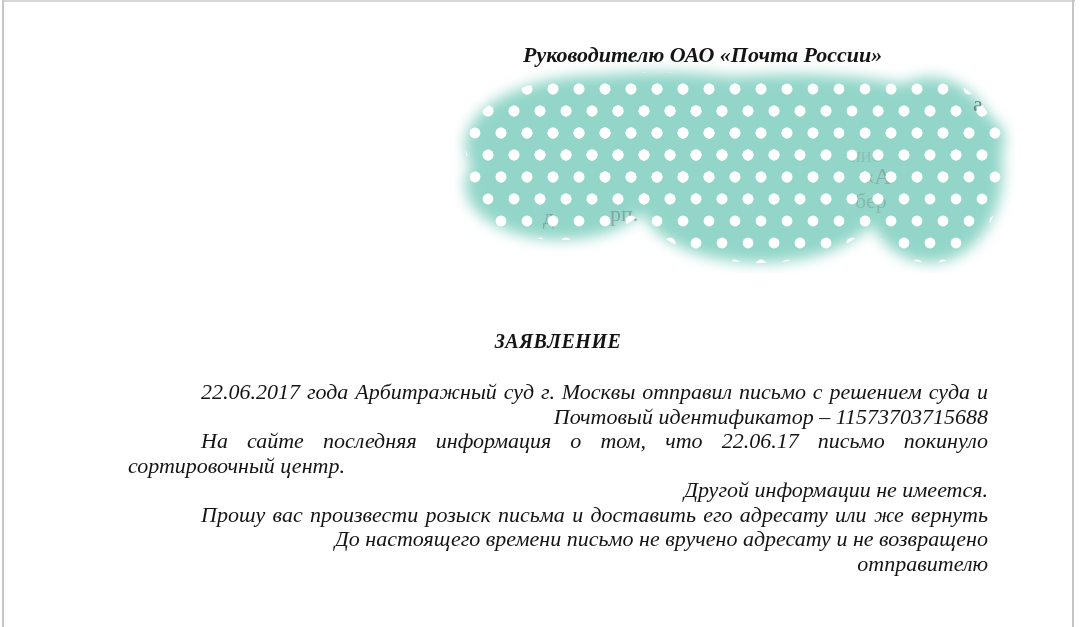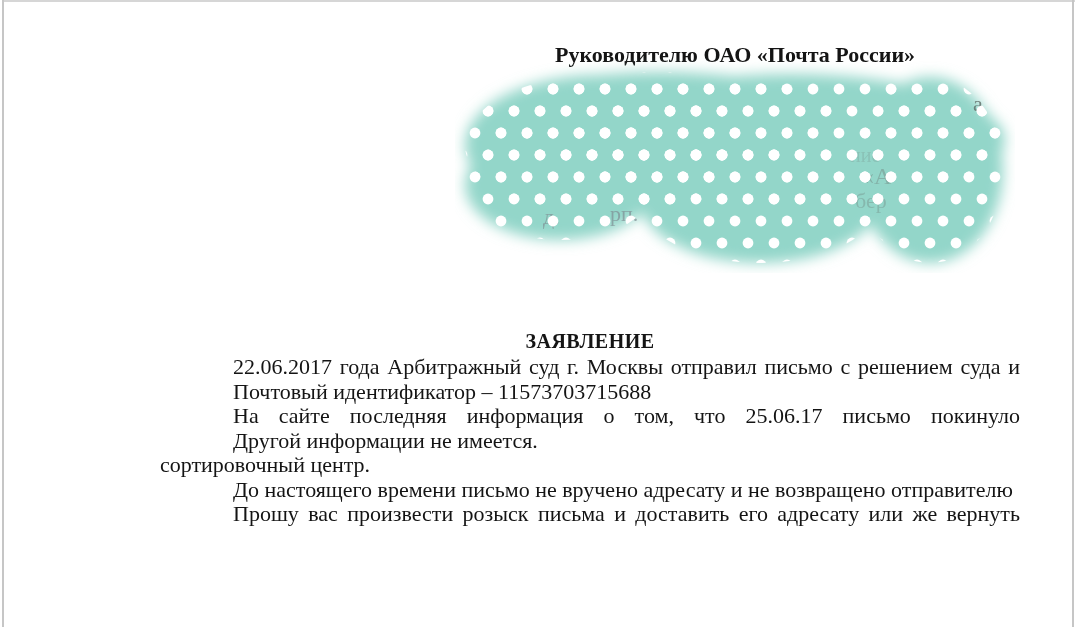--- a/index.html
+++ b/index.html
@@ -33,46 +33,48 @@
     background: #c6c6c6;
   }
   .border-right {
     position: absolute;
     left: 1072px; top: 0;
     width: 2px; height: 627px;
     background: #c6c6c6;
   }
   .letter {
     position: absolute;
-    left: 160px;
+    left: 128px;
     top: 0;
     width: 860px;
+    font-style: italic;
   }
   .addressee {
     margin-top: 43px;
     margin-left: 395px;
     font-size: 22px;
     line-height: 24px;
     font-weight: bold;
     white-space: nowrap;
   }
   .doc-title {
     margin-top: 260px;
     text-align: center;
     font-size: 20px;
     line-height: 28px;
     font-weight: bold;
     letter-spacing: 0.5px;
   }
   .body-text {
+    margin-top: 25px;
     font-size: 22px;
     line-height: 24.5px;
   }
   .line { text-align: left; }
-  .line.first { text-indent: 73px; }
+  .line.first { text-indent: 73px; text-align: right; }
   .line.just { text-align: justify; text-align-last: justify; }
   .redaction {
     position: absolute;
     left: 455px;
     top: 58px;
     width: 560px;
     height: 215px;
     pointer-events: none;
   }
   .ghost {
@@ -89,25 +91,25 @@
   <div class="border-right"></div>
 
   <div class="letter">
     <div class="addressee">Руководителю ОАО «Почта России»</div>
 
     <div class="doc-title">ЗАЯВЛЕНИЕ</div>
 
     <div class="body-text">
       <div class="line first just">22.06.2017 года Арбитражный суд г. Москвы отправил письмо с решением суда и</div>
       <div class="line first">Почтовый идентификатор – 11573703715688</div>
-      <div class="line first just">На сайте последняя информация о том, что 25.06.17 письмо покинуло</div>
+      <div class="line first just">На сайте последняя информация о том, что 22.06.17 письмо покинуло</div>
+      <div class="line">сортировочный центр.</div>
       <div class="line first">Другой информации не имеется.</div>
-      <div class="line">сортировочный центр.</div>
+      <div class="line first just">Прошу вас произвести розыск письма и доставить его адресату или же вернуть</div>
       <div class="line first">До настоящего времени письмо не вручено адресату и не возвращено отправителю</div>
-      <div class="line first just">Прошу вас произвести розыск письма и доставить его адресату или же вернуть</div>
     </div>
   </div>
 
   <div class="redaction">
     <svg width="560" height="215" viewBox="0 0 560 215">
       <defs>
         <pattern id="dots" x="0" y="0" width="26" height="44" patternUnits="userSpaceOnUse">
           <circle cx="7" cy="9" r="5.4" fill="#ffffff"></circle>
           <circle cx="20" cy="31" r="5.4" fill="#ffffff"></circle>
         </pattern>

